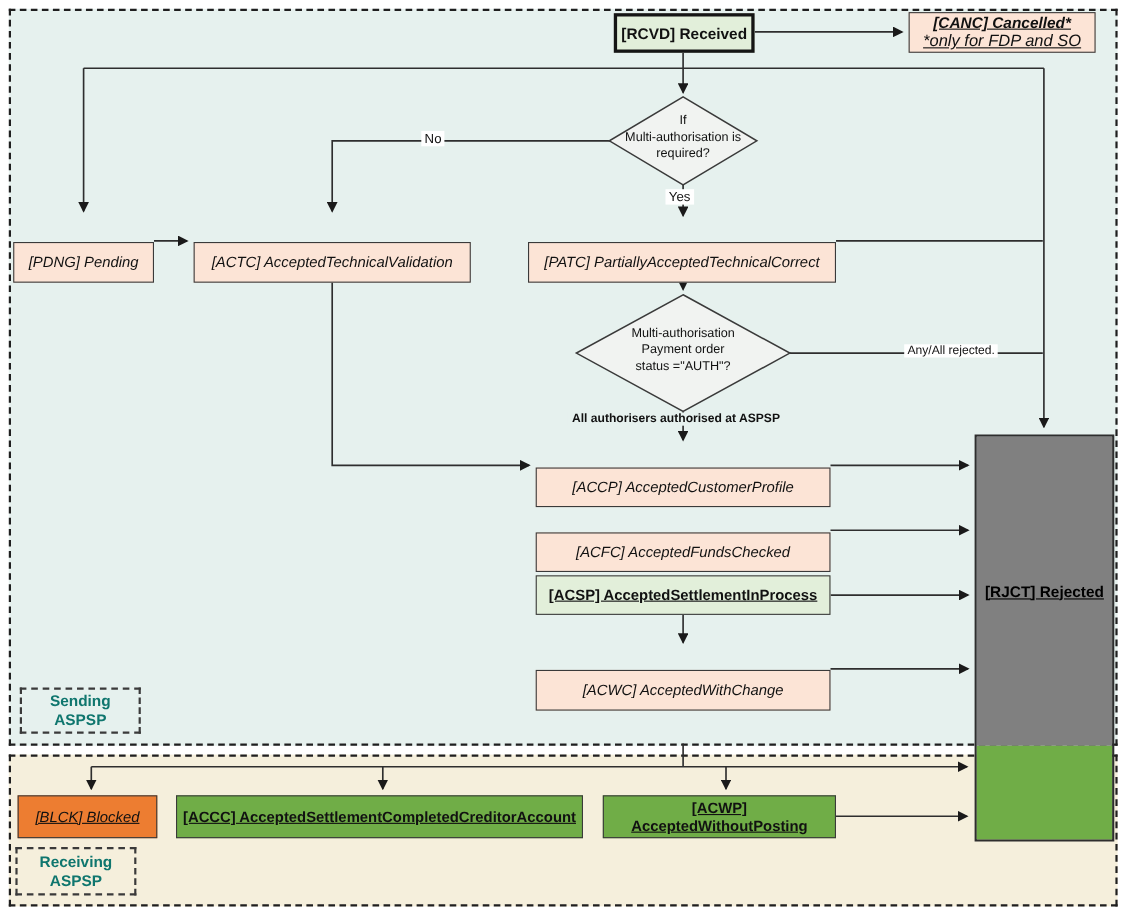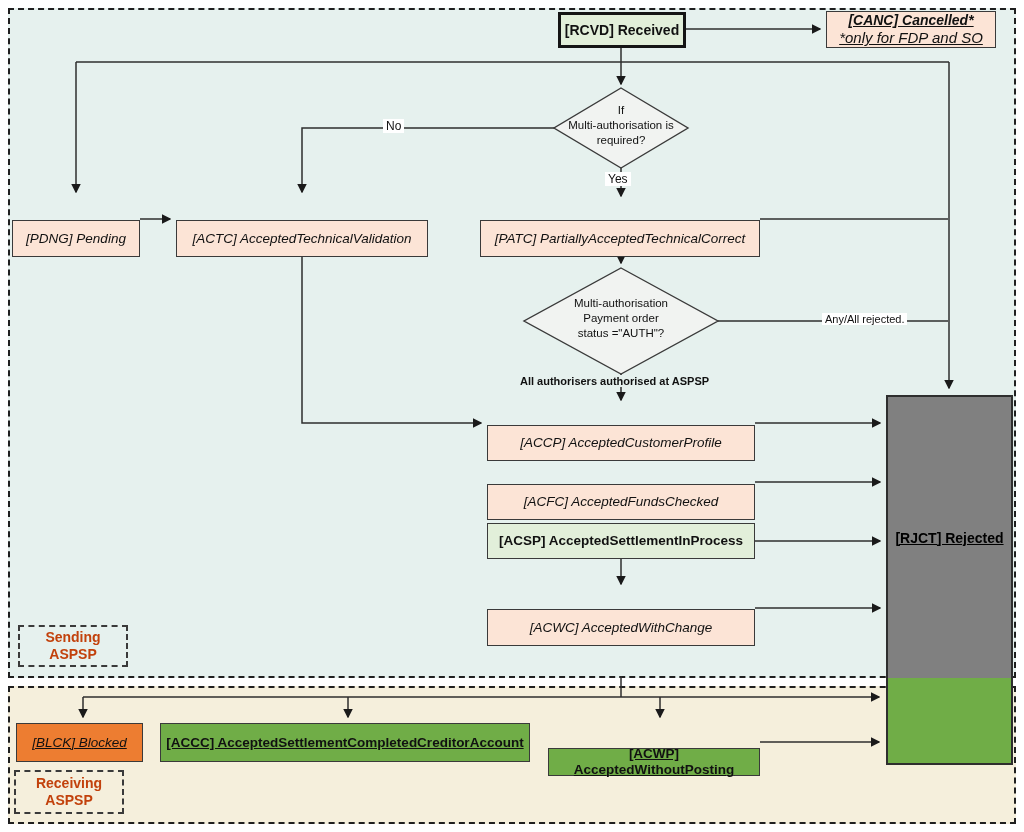--- a/index.html
+++ b/index.html
@@ -24,45 +24,45 @@
   #node-rcvd { left:558px; top:12px; width:128px; height:36px; border:3px solid #151515; font-weight:bold; font-size:14px; }
   #node-canc { left:826px; top:11px; width:170px; height:37px; background:var(--peach); }
   #node-canc .lbl { font-style:italic; font-weight:bold; font-size:14px; text-decoration:underline; }
   #node-canc .note { font-style:italic; font-size:15px; text-decoration:underline; margin-top:1px; }
 
   #node-pdng { left:12px;  top:200px; width:128px; height:37px; }
   #node-actc { left:176px; top:200px; width:252px; height:37px; }
   #node-patc { left:480px; top:200px; width:280px; height:37px; }
   #node-accp { left:487px; top:405px; width:268px; height:36px; }
   #node-acfc { left:487px; top:464px; width:268px; height:36px; }
-  #node-acsp { left:487px; top:523px; width:268px; height:36px; }
+  #node-acsp { left:487px; top:523px; width:268px; height:36px;text-decoration:underline; }
   #node-acwc { left:487px; top:589px; width:268px; height:37px; }
   #node-acsc { left:432px; top:640px; width:376px; height:36px; }
   #node-blck { left:16px;  top:723px; width:127px; height:39px; }
   #node-accc { left:160px; top:723px; width:370px; height:39px; }
-  #node-acwp { left:548px; top:723px; width:212px; height:28px;margin-top:25px; }
+  #node-acwp { left:548px; top:723px; width:212px; height:39px; }
 
   #node-rjct { left:886px; top:395px; width:127px; height:370px; z-index:3; position:absolute;
                border:2px solid #2e2e2e; display:flex; flex-direction:column; }
   #node-rjct .gray-part { height:281px; background:var(--gray); display:flex; align-items:center; justify-content:center;
                font-weight:bold; font-size:14px; text-decoration:underline; color:#000000; }
   #node-rjct .green-part { flex:1; background:var(--green); }
 
   .diamond-label { position:absolute; z-index:3; text-align:center; font-size:11.5px; color:#111; line-height:1.3; }
   #d1-label { left:553px; top:103px; width:136px; }
   #d2-label { left:536px; top:296px; width:170px; }
 
   .edge-label { position:absolute; z-index:4; font-size:12px; color:#111; background:#fff; padding:0 3px; }
   #label-no  { left:383px; top:119px; }
   #label-yes { left:605px; top:172px; }
   #label-anyall { left:822px; top:313px; font-size:11px; }
   #label-allauth { left:516px; top:375px; font-size:11px; font-weight:600; background:var(--region1_bg); padding:0 4px; }
 
   .zone-tag { position:absolute; z-index:4; border:2px dashed #3a3a3a; display:flex; align-items:center; justify-content:center;
-              font-weight:bold; font-size:14px; text-align:center; color:#c2410c; line-height:1.25; }
+              font-weight:bold; font-size:14px; text-align:center; color:#0f766e; line-height:1.25; }
   #tag-sending { left:18px; top:625px; width:110px; height:42px; }
   #tag-receiving { left:14px; top:770px; width:110px; height:44px; }
 </style>
 </head>
 <body>
 
 <div id="canvas">
 
   <div class="region" id="region-sending"></div>
   <div class="region" id="region-receiving"></div>

